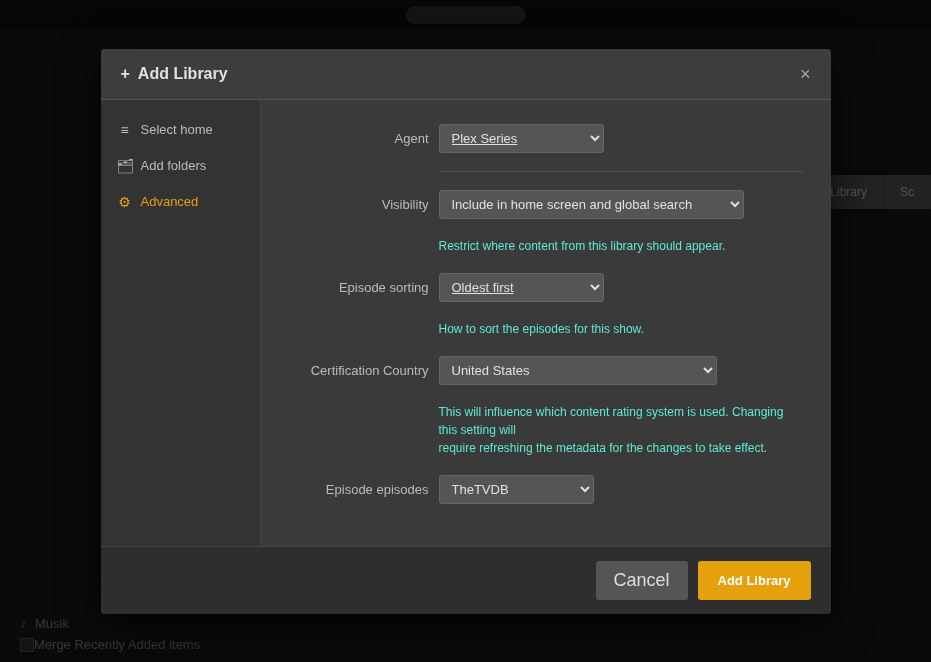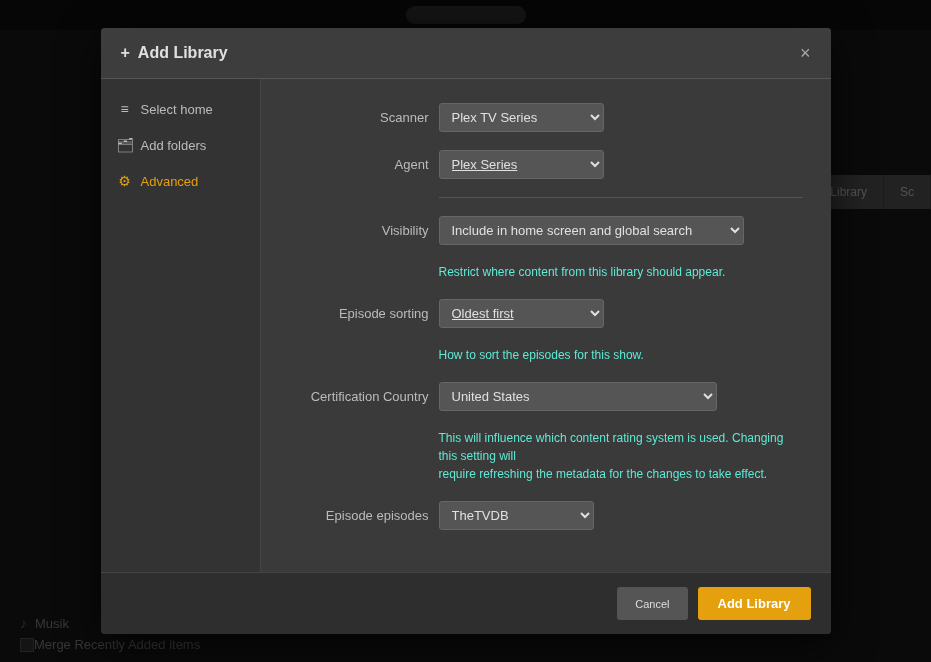--- a/index.html
+++ b/index.html
@@ -233,21 +233,21 @@
       border-radius: 0 0 4px 4px;
     }
 
     .btn-cancel {
       background: #555;
       color: #ddd;
       border: none;
       padding: 9px 18px;
       border-radius: 3px;
       cursor: pointer;
-      font-size: 11px;
+      font-size: 18px;
     }
 
     .btn-add {
       background: #e5a00d;
       color: #fff;
       border: none;
       padding: 9px 20px;
       border-radius: 3px;
       cursor: pointer;
       font-size: 13px;
@@ -340,28 +340,20 @@
           <span>Add folders</span>
         </div>
         <div class="sidebar-item active">
           <span class="sidebar-icon">⚙</span>
           <span>Advanced</span>
         </div>
       </div>
 
       <div class="main-content">
 
-        <div class="form-row">
-          <label class="form-label">Scanner</label>
-          <select class="form-select form-select-medium">
-            <option>Plex TV Series</option>
-            <option>Plex Movie Scanner</option>
-            <option>Personal Media Shows</option>
-          </select>
-        </div>
 
         <div class="form-row">
           <label class="form-label">Agent</label>
           <select class="form-select form-select-sm">
             <option>Plex Series</option>
             <option>Plex Movie</option>
             <option>None</option>
           </select>
         </div>
 

